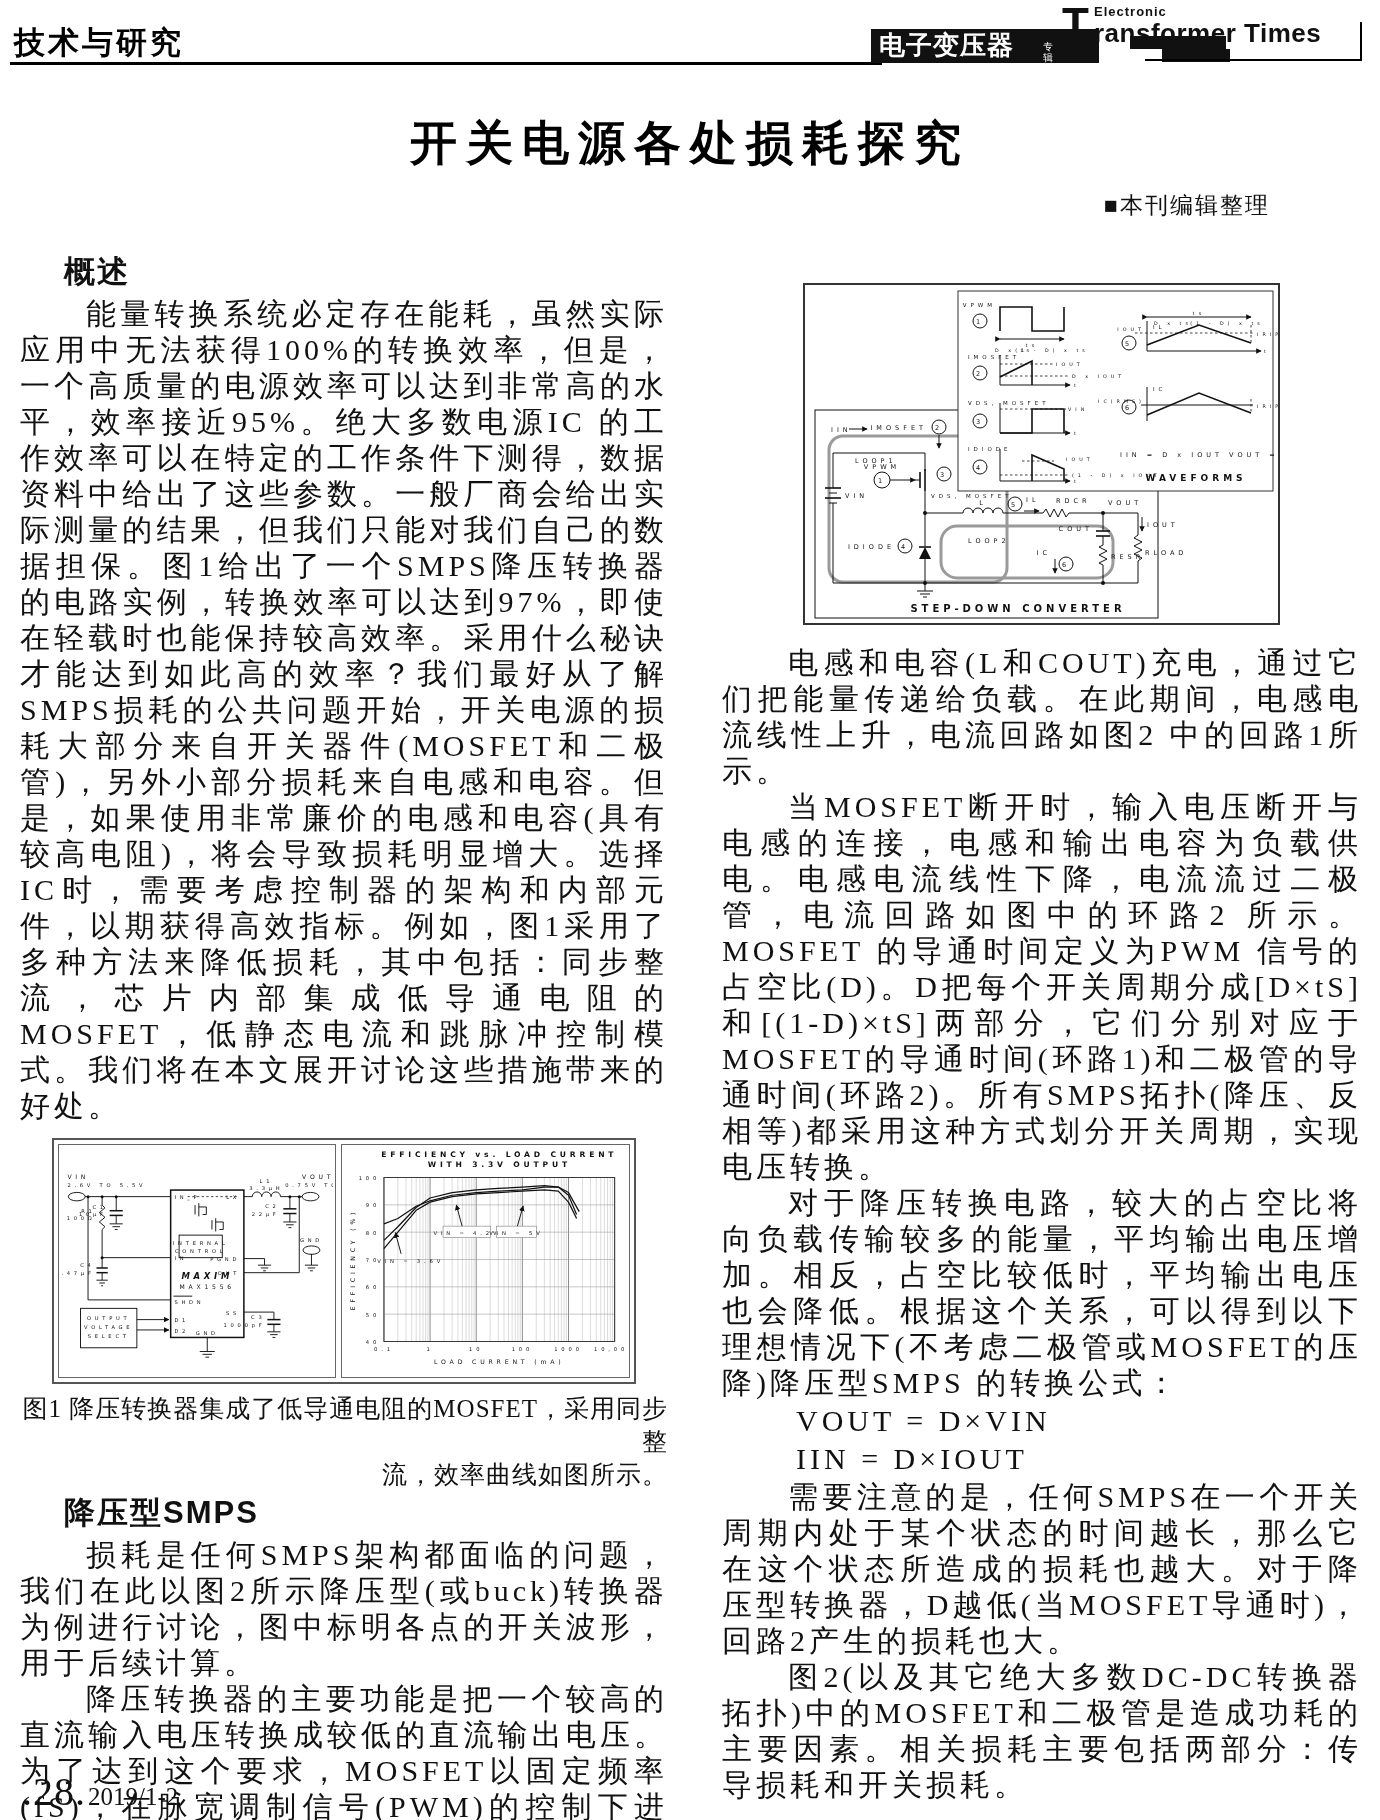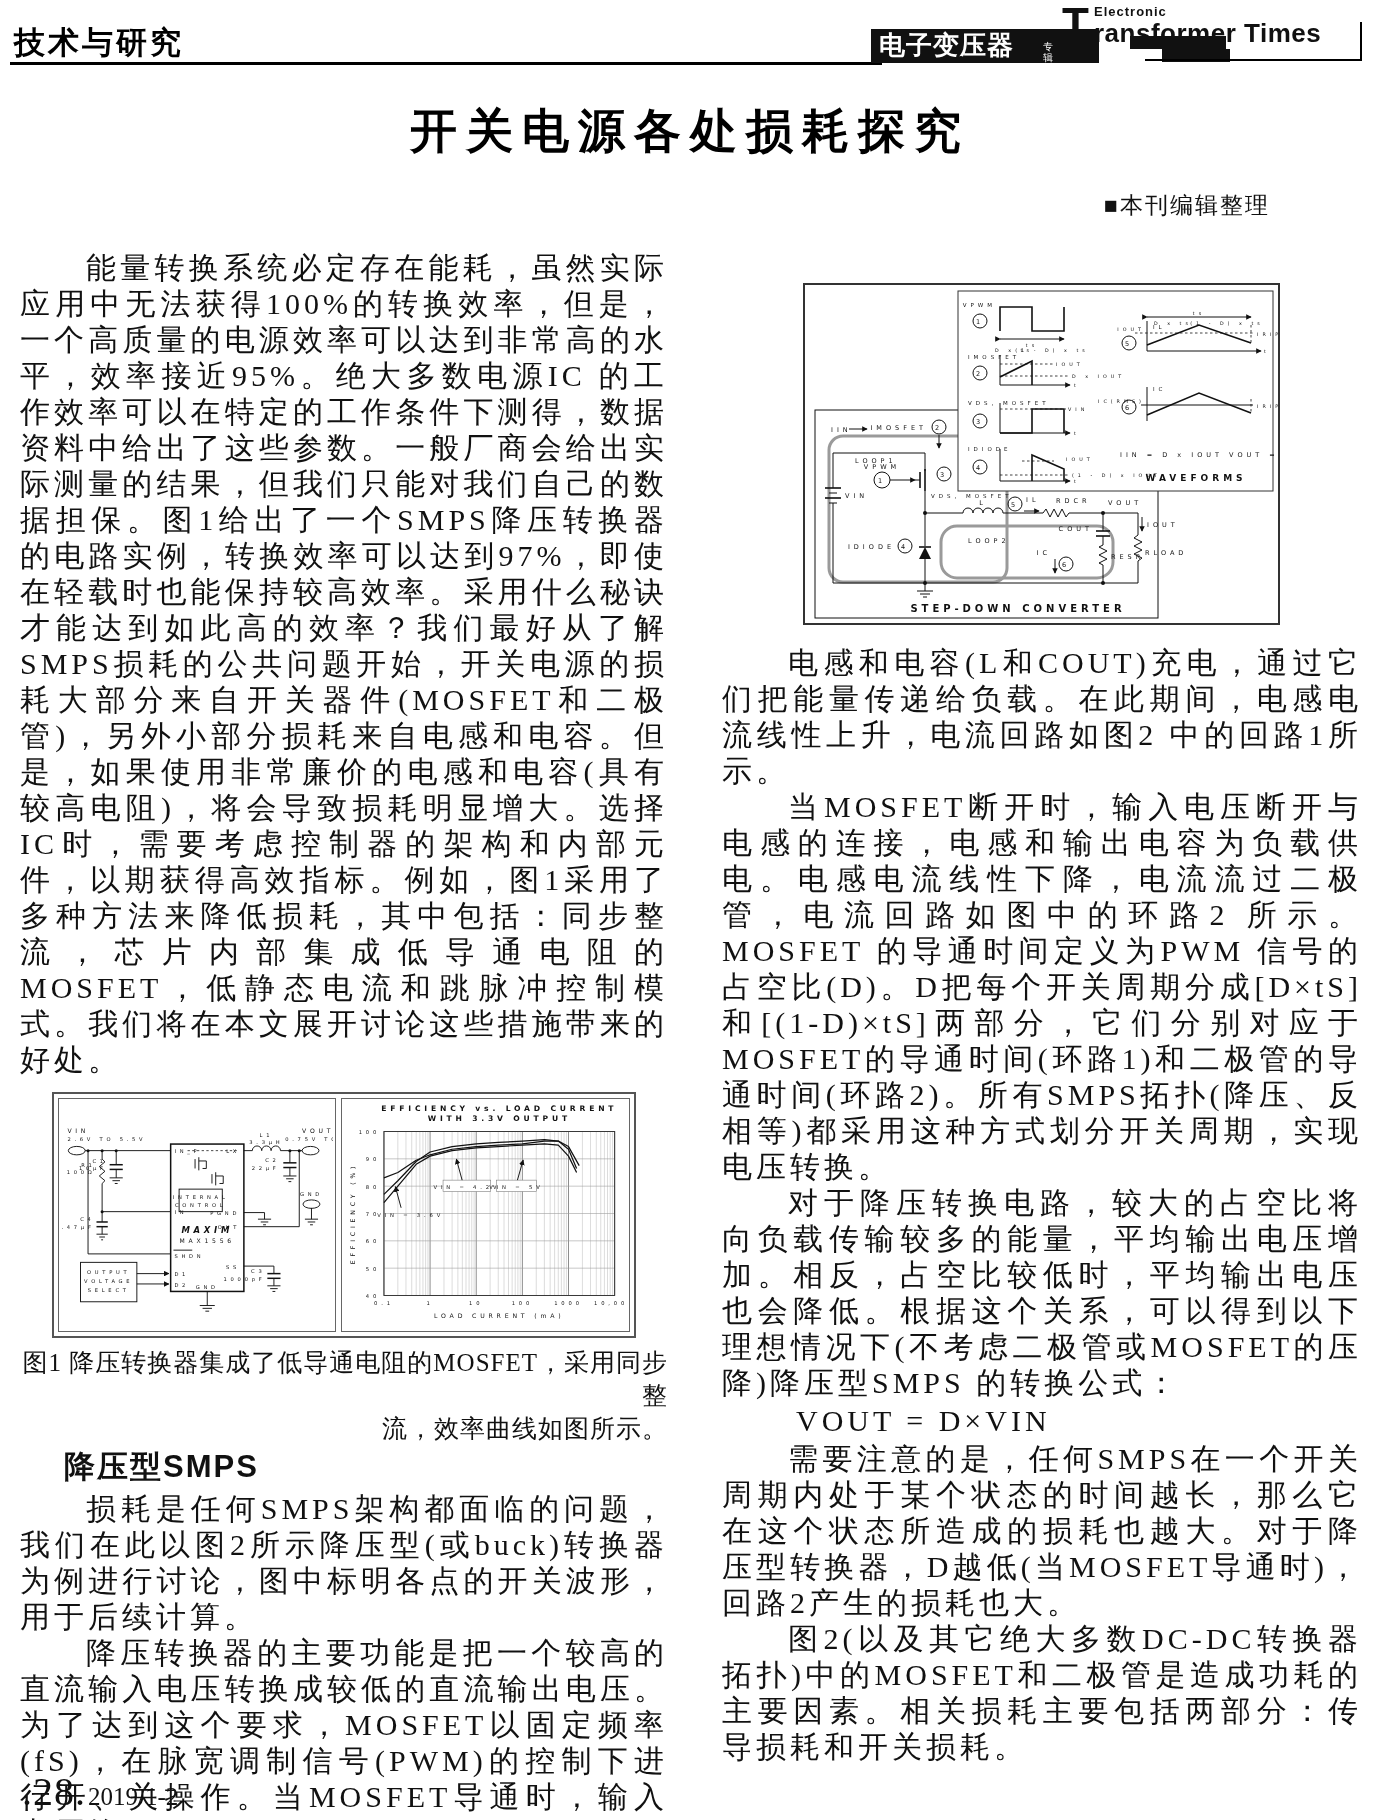--- a/index.html
+++ b/index.html
@@ -21,21 +21,21 @@
   .rule-right-v{position:absolute;left:1360px;top:22px;width:2px;height:39px;background:#000;}
   .banner{position:absolute;left:871px;top:29px;width:228px;height:34px;background:#111;
         display:flex;align-items:flex-end;padding-left:8px;box-sizing:border-box;gap:25px;}
   .banner-main{color:#fff;font-family:"Liberation Sans","DejaVu Sans",sans-serif;font-weight:bold;
         font-size:26px;letter-spacing:1px;}
   .banner-badge{color:#fff;font-size:10px;line-height:11px;margin-left:4px;width:12px;
         font-family:"Liberation Sans","DejaVu Sans",sans-serif;}
   .banner-step1{position:absolute;left:1130px;top:36px;width:96px;height:13px;background:#111;}
   .banner-step2{position:absolute;left:1162px;top:49px;width:68px;height:13px;background:#111;}
   
-  .article-title{position:absolute;left:0;top:100px;width:1380px;text-align:center;
+  .article-title{position:absolute;left:0;top:112px;width:1380px;text-align:center;
         font-size:47px;font-weight:bold;letter-spacing:9px;color:#000;}
   .byline{position:absolute;right:110px;top:190px;font-size:23px;letter-spacing:2px;}
   
   .col{position:absolute;top:250px;font-size:30px;line-height:36px;text-align:justify;
         text-justify:inter-character;letter-spacing:4px;}
   .col-left{left:20px;width:648px;}
   .col-right{left:722px;width:640px;}
   .col p{margin:0;text-indent:2.2em;}
   .h-cn{font-family:"Liberation Sans","DejaVu Sans",sans-serif;font-weight:bold;font-size:31px;
         letter-spacing:2px;margin:4px 0 6px 44px;text-align:left;}
@@ -87,20 +87,21 @@
   </div>
   <div class="banner-step1"></div>
   <div class="banner-step2"></div>
   <div class="rule-right"></div>
   <div class="rule-right-v"></div>
 
   <div class="article-title">开关电源各处损耗探究</div>
   <div class="byline">■本刊编辑整理</div>
 
   <div class="col col-left">
+    <div class="h-cn">概述</div>
     <p>能量转换系统必定存在能耗，虽然实际应用中无法获得100%的转换效率，但是，一个高质量的电源效率可以达到非常高的水平，效率接近95%。绝大多数电源IC 的工作效率可以在特定的工作条件下测得，数据资料中给出了这些参数。一般厂商会给出实际测量的结果，但我们只能对我们自己的数据担保。图1给出了一个SMPS降压转换器的电路实例，转换效率可以达到97%，即使在轻载时也能保持较高效率。采用什么秘诀才能达到如此高的效率？我们最好从了解SMPS损耗的公共问题开始，开关电源的损耗大部分来自开关器件(MOSFET和二极管)，另外小部分损耗来自电感和电容。但是，如果使用非常廉价的电感和电容(具有较高电阻)，将会导致损耗明显增大。选择IC时，需要考虑控制器的架构和内部元件，以期获得高效指标。例如，图1采用了多种方法来降低损耗，其中包括：同步整流，芯片内部集成低导通电阻的MOSFET，低静态电流和跳脉冲控制模式。我们将在本文展开讨论这些措施带来的好处。</p>
 
     <div class="fig1">
 
       <div class="fig1-panel fig1-left">
         <svg viewBox="0 0 290 245" width="274" height="230">
           <defs>
             <marker id="ah" viewBox="0 0 8 8" refX="7" refY="4" markerWidth="6" markerHeight="6" orient="auto">
               <path d="M0,0 L8,4 L0,8 z" fill="#111"></path>
             </marker>
@@ -536,20 +537,21 @@
           <text class="lbl" x="162" y="166">IIN = D x IOUT    VOUT = D x VIN</text>
           <text class="lblb" x="238" y="190" text-anchor="middle" font-size="9">WAVEFORMS</text>
         </g>
       </svg>
     </div>
 
     <p>电感和电容(L和COUT)充电，通过它们把能量传递给负载。在此期间，电感电流线性上升，电流回路如图2 中的回路1所示。</p>
     <p>当MOSFET断开时，输入电压断开与电感的连接，电感和输出电容为负载供电。电感电流线性下降，电流流过二极管，电流回路如图中的环路2 所示。MOSFET 的导通时间定义为PWM 信号的占空比(D)。D把每个开关周期分成[D×tS]和[(1-D)×tS]两部分，它们分别对应于MOSFET的导通时间(环路1)和二极管的导通时间(环路2)。所有SMPS拓扑(降压、反相等)都采用这种方式划分开关周期，实现电压转换。</p>
     <p>对于降压转换电路，较大的占空比将向负载传输较多的能量，平均输出电压增加。相反，占空比较低时，平均输出电压也会降低。根据这个关系，可以得到以下理想情况下(不考虑二极管或MOSFET的压降)降压型SMPS 的转换公式：</p>
     <div class="formula">VOUT = D×VIN</div>
+    <div class="formula">IIN = D×IOUT</div>
     <p>需要注意的是，任何SMPS在一个开关周期内处于某个状态的时间越长，那么它在这个状态所造成的损耗也越大。对于降压型转换器，D越低(当MOSFET导通时)，回路2产生的损耗也大。</p>
     <p>图2(以及其它绝大多数DC-DC转换器拓扑)中的MOSFET和二极管是造成功耗的主要因素。相关损耗主要包括两部分：传导损耗和开关损耗。</p>
   </div>
 
   <div class="footer">
     <span class="footer-num">.28.</span>
     <span class="footer-issue">2019/1-2</span>
   </div>
 
 </div>

